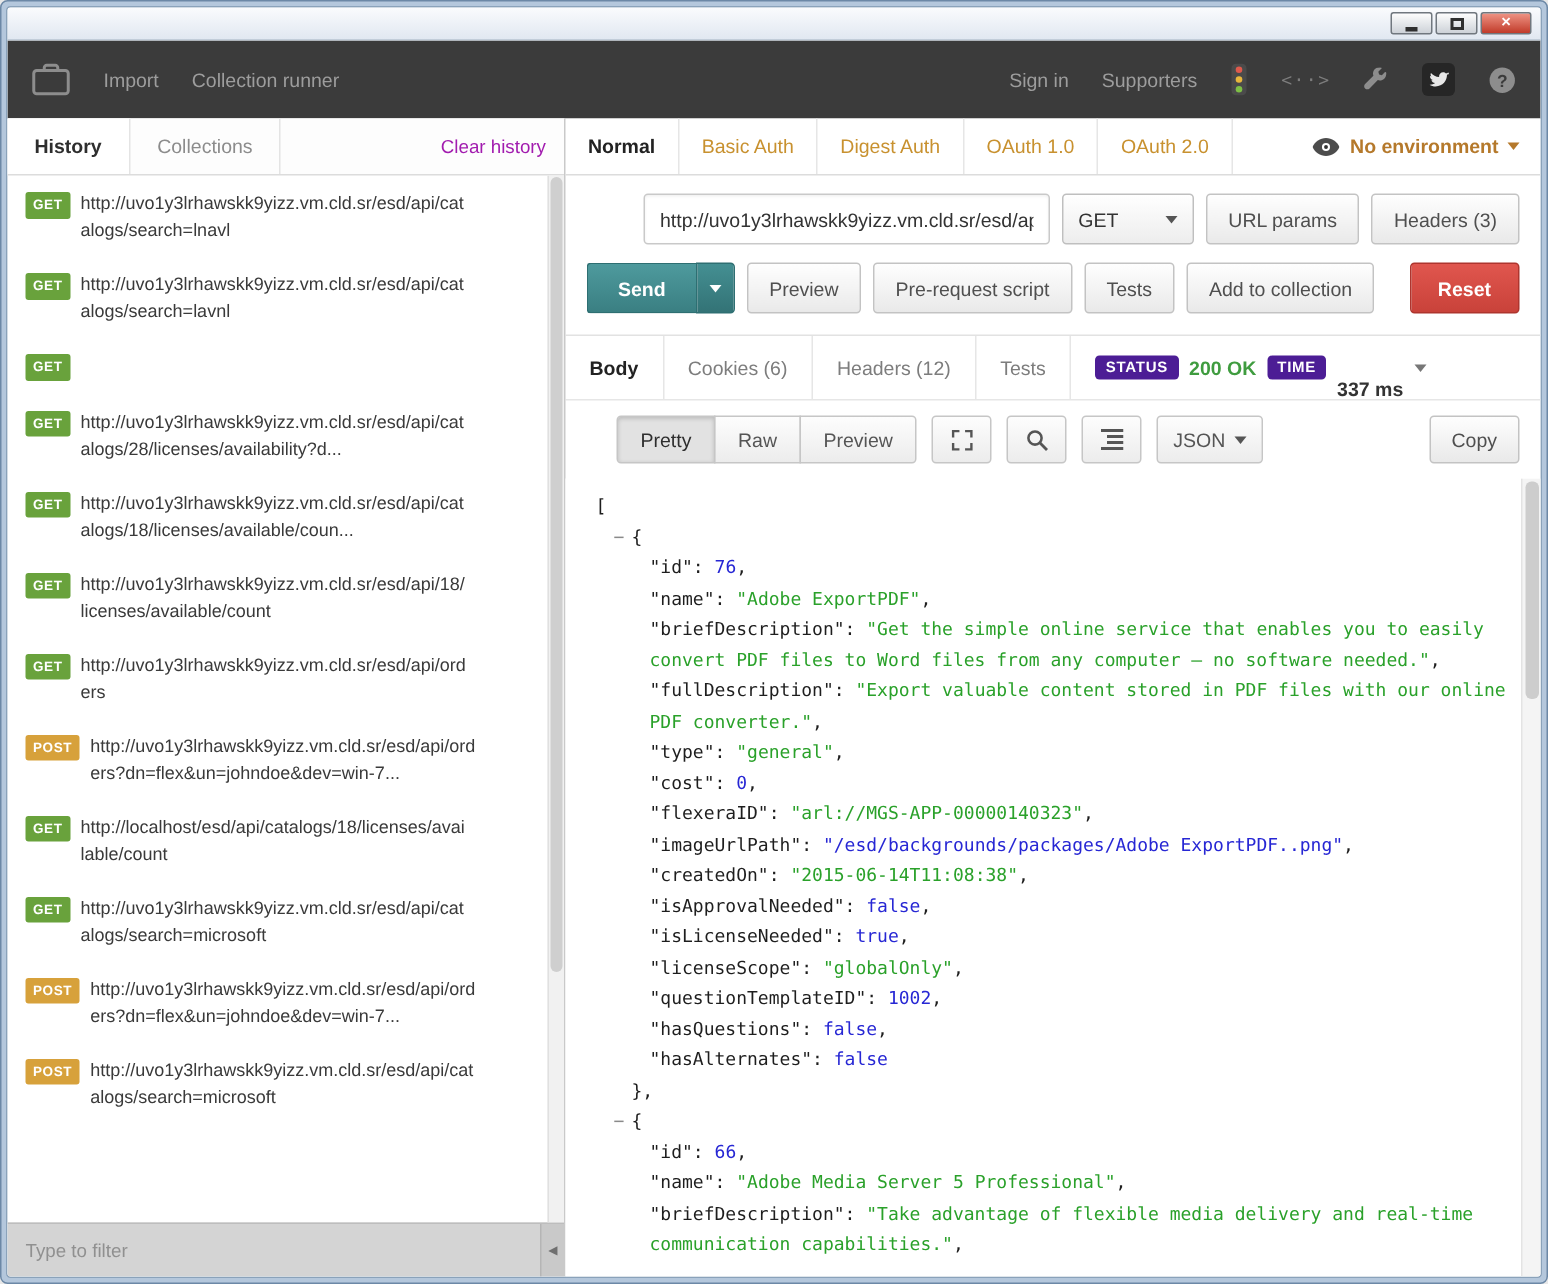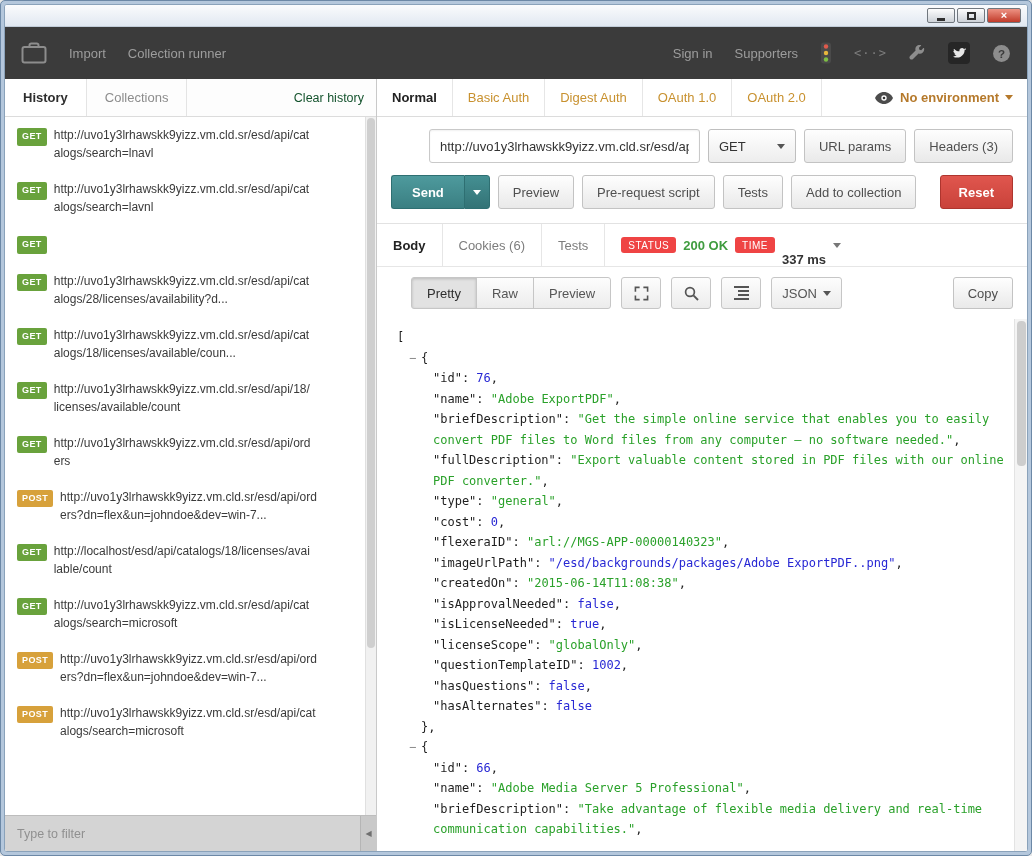--- a/index.html
+++ b/index.html
@@ -24,21 +24,21 @@
   .code-glyph { font-family:"DejaVu Sans Mono",monospace; font-size:12px; color:#7d7d7d; letter-spacing:1px; }
   .tw-badge { width:22px; height:22px; border-radius:4px; background:#262626; display:flex; align-items:center; justify-content:center; }
 
   .content { flex:1; display:flex; min-height:0; }
 
   
   .sidebar { width:372px; flex:none; display:flex; flex-direction:column; border-right:1px solid #c9c9c9; background:#fff; position:relative; }
   .side-tabs { height:38px; flex:none; display:flex; align-items:stretch; border-bottom:1px solid #dcdcdc; background:#fdfdfd; }
   .side-tab { padding:0 18px; line-height:38px; font-size:13px; color:#8c8c8c; border-right:1px solid #e4e4e4; cursor:pointer; }
   .side-tab.active { color:#2e2e2e; font-weight:bold; background:#fff; }
-  .clear-history { margin-left:auto; align-self:center; padding-right:12px; color:#14532d; font-size:12.5px; cursor:pointer; }
+  .clear-history { margin-left:auto; align-self:center; padding-right:12px; color:#a21caf; font-size:12.5px; cursor:pointer; }
   .history-wrap { flex:1; position:relative; overflow:hidden; }
   .history-list { position:absolute; inset:0 12px 0 0; overflow:hidden; }
   .hist-item { display:flex; align-items:flex-start; padding:9px 24px 9px 12px; font-size:12px; line-height:1.5; color:#3a3a3a; cursor:pointer; }
   .badge { flex:none; margin:2px 7px 0 0; font-size:9px; font-weight:bold; letter-spacing:.4px; color:#fff; padding:2px 5px; border-radius:2px; }
   .badge.get { background:#69a23c; }
   .badge.post { background:#d7a13b; }
   .hist-url { word-break:break-all; max-width:258px; }
   .side-scroll { position:absolute; top:0; bottom:0; right:0; width:11px; background:#f1f1f1; border-left:1px solid #e0e0e0; cursor:pointer; }
   .side-thumb { position:absolute; top:1px; left:1px; width:8px; height:76%; background:#cfcfcf; border-radius:4px; }
   .filter-bar { height:36px; flex:none; background:#d4d4d4; border-top:1px solid #bdbdbd; display:flex; align-items:stretch; }
@@ -62,21 +62,21 @@
   .action-row { flex:none; display:flex; gap:8px; padding:6px 14px 14px; align-items:center; }
   .send-group { display:flex; }
   .send-main { height:34px; padding:0 20px; border:1px solid #2e6f72; border-right:none; border-radius:3px 0 0 3px; background:linear-gradient(#4e9a9d,#3a7f82); color:#fff; font-size:13px; font-weight:bold; cursor:pointer; font-family:inherit; }
   .send-caret { width:26px; height:34px; border:1px solid #2e6f72; border-radius:0 3px 3px 0; background:linear-gradient(#448f92,#337376); display:flex; align-items:center; justify-content:center; cursor:pointer; }
   .btn.reset { margin-left:auto; background:linear-gradient(#e0564e,#c9423a); border-color:#ae352e; color:#fff; padding:0 18px; font-weight:bold; }
 
   .resp-tabs { height:44px; flex:none; display:flex; align-items:stretch; border-top:1px solid #e2e2e2; border-bottom:1px solid #e6e6e6; font-size:13px;text-align:right; }
   .resp-tab { padding:0 16px; line-height:44px; color:#7d7d7d; border-right:1px solid #e6e6e6; cursor:pointer; }
   .resp-tab.active { color:#222; font-weight:bold; }
   .status-area { display:flex; align-items:center; gap:7px; margin-left:16px; font-size:13px; }
-  .pill { background:#ef4444; color:#fff; font-size:10px; font-weight:normal; letter-spacing:.5px; padding:2.5px 7px; border-radius:3px; }
+  .pill { background:#4c1d95; color:#fff; font-size:10px; font-weight:bold; letter-spacing:.5px; padding:2.5px 7px; border-radius:3px; }
   .status-val { color:#3f9c3f; font-weight:bold; }
   .time-val { color:#333; font-weight:bold;margin-top:28px; }
 
   .view-row { flex:none; display:flex; align-items:center; gap:10px; padding:10px 14px; }
   .seg-group { display:flex;padding-left:20px; }
   .seg { height:32px; padding:0 15px; border:1px solid #c6c6c6; background:linear-gradient(#fdfdfd,#ececec); color:#555; font-size:13px; margin-left:-1px; cursor:pointer; font-family:inherit; }
   .seg.first { border-radius:3px 0 0 3px; margin-left:0; }
   .seg.last { border-radius:0 3px 3px 0; }
   .seg.active { background:#e2e2e2; box-shadow:inset 0 1px 3px rgba(0,0,0,.18); color:#2e2e2e; }
   .icon-btn { height:32px; min-width:40px; border:1px solid #c6c6c6; border-radius:3px; background:linear-gradient(#fdfdfd,#ececec); display:flex; align-items:center; justify-content:center; gap:6px; cursor:pointer; font-size:13px; color:#555; font-family:inherit; padding:0 10px; }
@@ -265,20 +265,21 @@
           <button class="btn">Preview</button>
           <button class="btn">Pre-request script</button>
           <button class="btn">Tests</button>
           <button class="btn">Add to collection</button>
           <button class="btn reset">Reset</button>
         </div>
 
         <div class="resp-tabs">
           <div class="resp-tab active">Body</div>
           <div class="resp-tab">Cookies (6)</div>
+          <div class="resp-tab">Headers (12)</div>
           <div class="resp-tab">Tests</div>
           <div class="status-area">
             <span class="pill">STATUS</span>
             <span class="status-val">200 OK</span>
             <span class="pill">TIME</span>
             <span class="time-val">337 ms</span>
             <span class="caret c-grey"></span>
           </div>
         </div>
 

